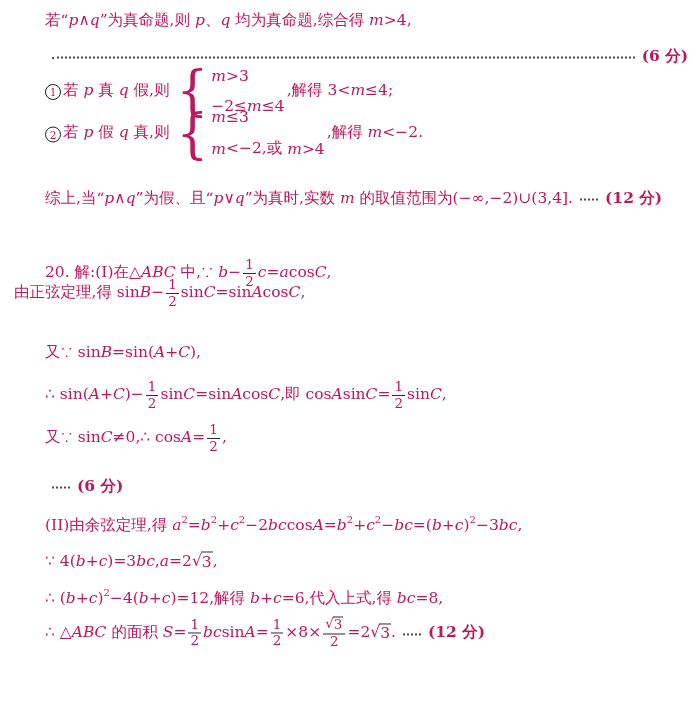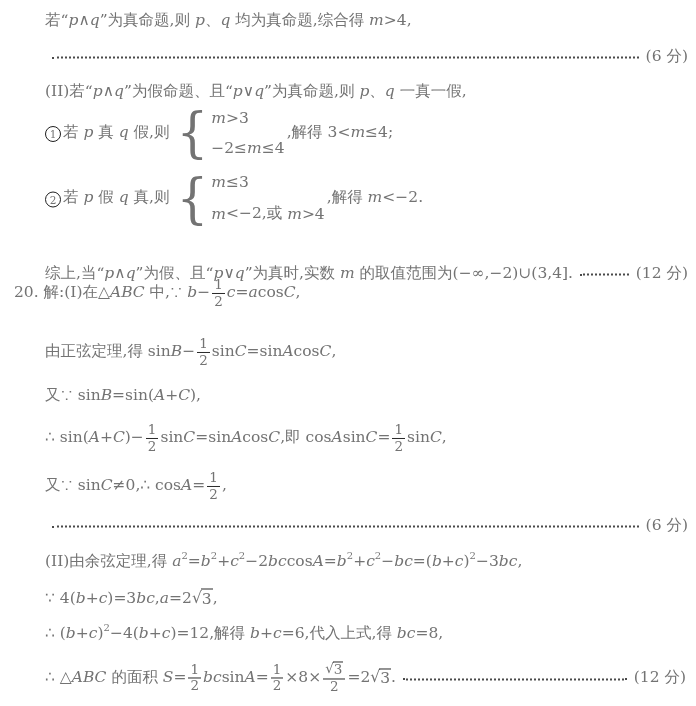--- a/index.html
+++ b/index.html
@@ -1,19 +1,19 @@
 <!DOCTYPE html>
 <html><head>
 <meta charset="utf-8">
 <style>
   html,body{margin:0;padding:0;background:#ffffff;}
   #doc{
     position:relative;width:696px;height:706px;background:#ffffff;overflow:hidden;
     font-family:"DejaVu Serif","Liberation Serif",serif;
-    font-size:15.5px;color:#737373;
+    font-size:15.5px;color:#be185d;
   }
   .line{position:absolute;left:45px;display:flex;align-items:center;transform:translateY(-50%);}
   .line:nth-child(1){top:20px;}
   .line:nth-child(2){top:56px;right:8px;}
   .line:nth-child(3){top:91px;}
   .line:nth-child(4){top:133px;}
   .line:nth-child(5){top:198px;}
   .line:nth-child(6){top:237px;right:8px;margin-top:36px;}
   .line:nth-child(7){top:293px;left:14px;}
   .line:nth-child(8){top:352px;justify-content:flex-end;}
@@ -36,35 +36,32 @@
   .rad{letter-spacing:-1px;}
   .rdc{border-top:1px solid #2a2a2a;padding:0 1px;}
   .cases{display:inline-flex;align-items:center;vertical-align:middle;margin:0 2px;}
   .brace{font-size:50px;line-height:0.8;transform:scaleY(1.08);font-family:"DejaVu Serif",serif;font-weight:400;}
   .case-rows{display:inline-flex;flex-direction:column;gap:12px;margin-left:3px;}
   .case-row{display:flex;align-items:center;white-space:pre;}
   .circled{display:inline-flex;width:14px;height:14px;border:1px solid #1f1f1f;border-radius:50%;
     align-items:center;justify-content:center;font-size:10.5px;line-height:1;margin-right:2px;
     vertical-align:-1px;}
   .dots{flex:1 1 auto;min-width:18px;height:0;border-bottom:2px dotted #4a4a4a;margin:2px 7px 0 7px;align-self:center;}
-  .score{white-space:pre;}
+  .score{white-space:pre;font-weight:bold;}
 </style>
 </head>
 <body>
 
 <div id="doc">
     <div class="line">
       <span class="content"><span class="t">若“</span><span class="t it">p</span><span class="t">∧</span><span class="t it">q</span><span class="t">”为真命题,则 </span><span class="t it">p</span><span class="t">、</span><span class="t it">q</span><span class="t"> 均为真命题,综合得 </span><span class="t it">m</span><span class="t">&gt;4,</span></span>
     </div>
     <div class="line">
       <span class="dots"></span>
       <span class="score">(6 分)</span>
-    </div>
-    <div class="line">
-      <span class="content"><span class="t">(II)若“</span><span class="t it">p</span><span class="t">∧</span><span class="t it">q</span><span class="t">”为假命题、且“</span><span class="t it">p</span><span class="t">∨</span><span class="t it">q</span><span class="t">”为真命题,则 </span><span class="t it">p</span><span class="t">、</span><span class="t it">q</span><span class="t"> 一真一假,</span></span>
     </div>
     <div class="line">
       <span class="content"><span class="circled">1</span><span class="t">若 </span><span class="t it">p</span><span class="t"> 真 </span><span class="t it">q</span><span class="t"> 假,则 </span><span class="cases"><span class="brace">{</span><span class="case-rows"><span class="case-row"><span class="t it">m</span><span class="t">&gt;3</span></span><span class="case-row"><span class="t">−2≤</span><span class="t it">m</span><span class="t">≤4</span></span></span></span><span class="t">,解得 3&lt;</span><span class="t it">m</span><span class="t">≤4;</span></span>
     </div>
     <div class="line">
       <span class="content"><span class="circled">2</span><span class="t">若 </span><span class="t it">p</span><span class="t"> 假 </span><span class="t it">q</span><span class="t"> 真,则 </span><span class="cases"><span class="brace">{</span><span class="case-rows"><span class="case-row"><span class="t it">m</span><span class="t">≤3</span></span><span class="case-row"><span class="t it">m</span><span class="t">&lt;−2,或 </span><span class="t it">m</span><span class="t">&gt;4</span></span></span></span><span class="t">,解得 </span><span class="t it">m</span><span class="t">&lt;−2.</span></span>
     </div>
     <div class="line">
       <span class="content"><span class="t">综上,当“</span><span class="t it">p</span><span class="t">∧</span><span class="t it">q</span><span class="t">”为假、且“</span><span class="t it">p</span><span class="t">∨</span><span class="t it">q</span><span class="t">”为真时,实数 </span><span class="t it">m</span><span class="t"> 的取值范围为(−∞,−2)∪(3,4].</span></span>
       <span class="dots"></span>

